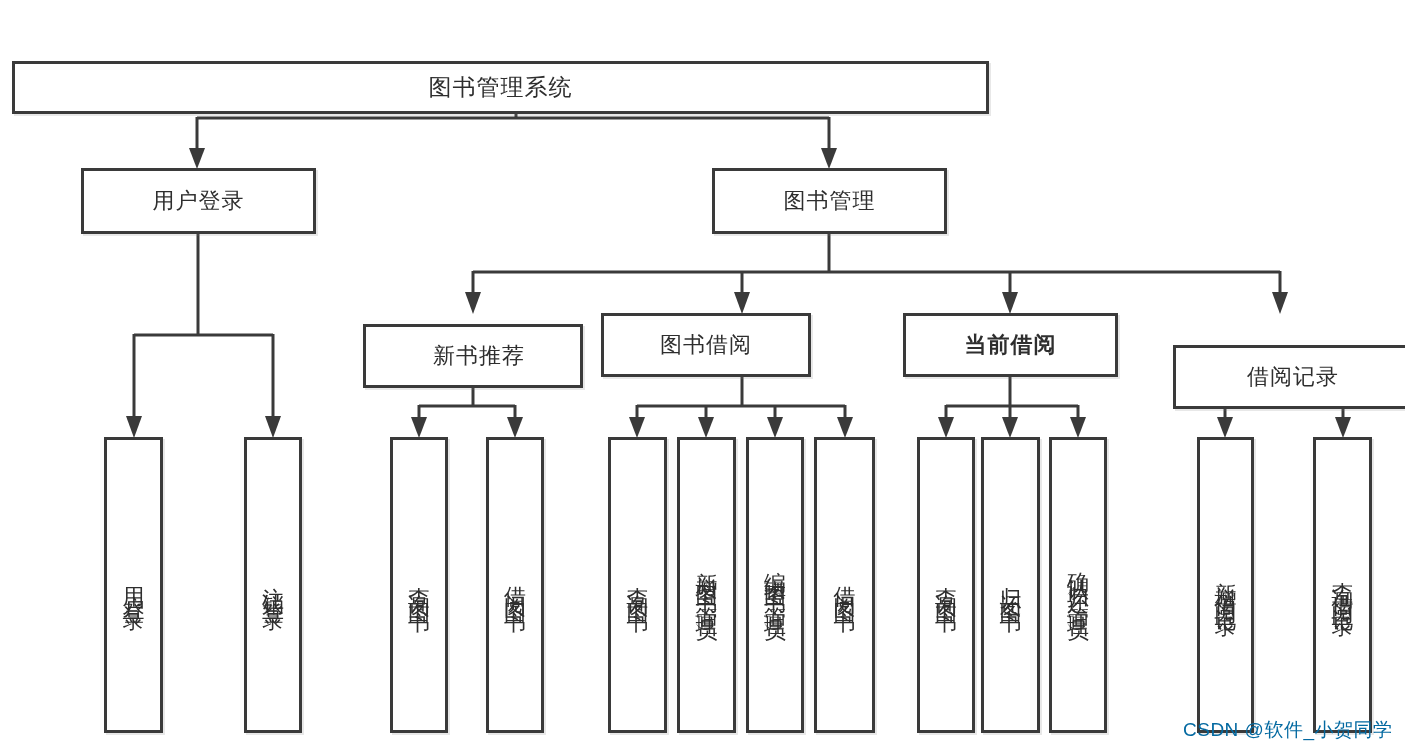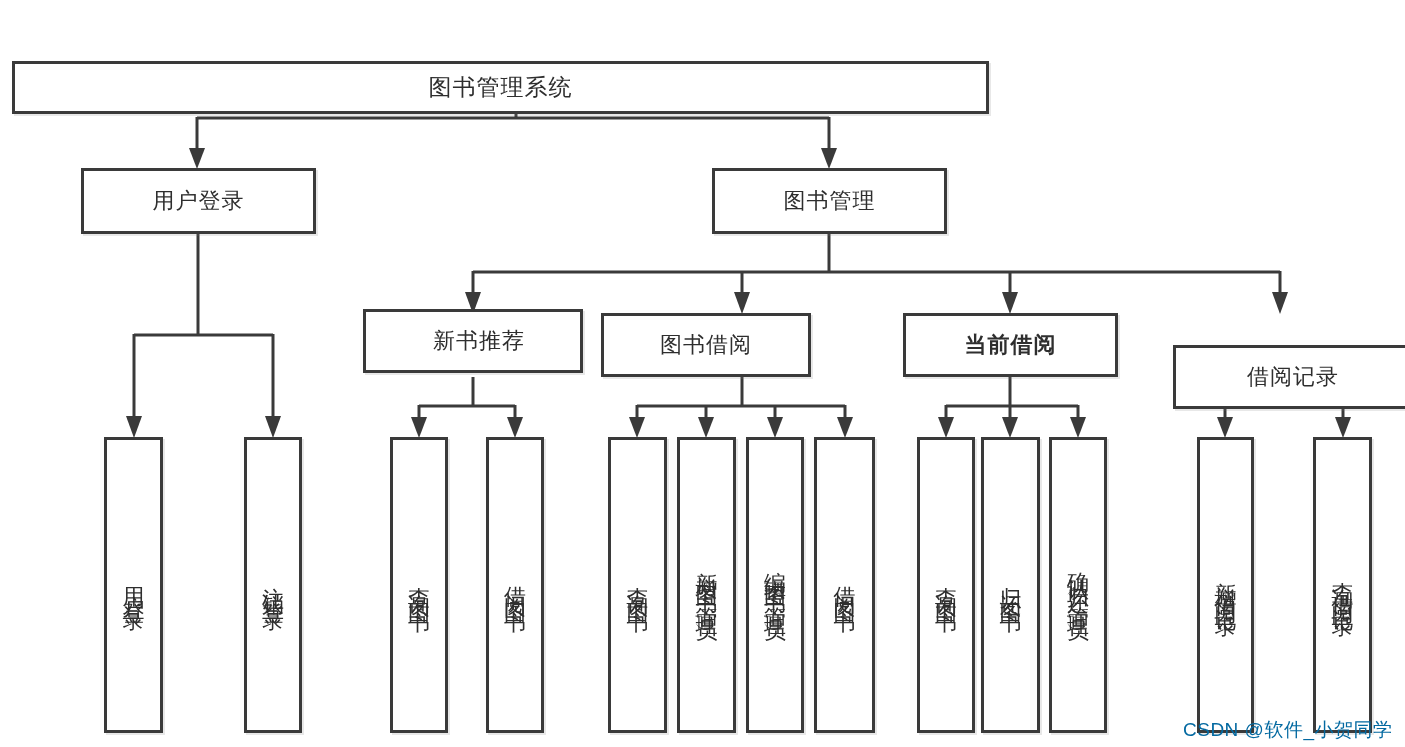--- a/index.html
+++ b/index.html
@@ -141,21 +141,21 @@
       <path d="M1217,417 L1233,417 L1225,438 Z"></path>
       <path d="M1335,417 L1351,417 L1343,438 Z"></path>
     </g>
   </svg>
 
   <div class="node h root" style="left:12px; top:14px; width:977px; height:53px;margin-top:47px;">图书管理系统</div>
 
   <div class="node h" style="left:81px; top:168px; width:235px; height:66px;">用户登录</div>
   <div class="node h" style="left:712px; top:168px; width:235px; height:66px;">图书管理</div>
 
-  <div class="node h" style="left:363px; top:309px; width:220px; height:64px;padding-left:12px;">新书推荐</div>
+  <div class="node h" style="left:363px; top:324px; width:220px; height:64px;padding-left:12px;">新书推荐</div>
   <div class="node h" style="left:601px; top:313px; width:210px; height:64px;">图书借阅</div>
   <div class="node h" style="left:903px; top:313px; width:215px; height:64px;font-weight:bold;">当前借阅</div>
   <div class="node h" style="left:1173px; top:313px; width:240px; height:64px;margin-top:32px;">借阅记录</div>
 
   <div class="node v" style="left:104px; top:437px; width:59px; height:296px;">用户登录</div>
   <div class="node v" style="left:244px; top:437px; width:58px; height:296px;">注销登录</div>
 
   <div class="node v" style="left:390px; top:437px; width:58px; height:296px;">查询图书</div>
   <div class="node v" style="left:486px; top:437px; width:58px; height:296px;">借阅图书</div>
 

